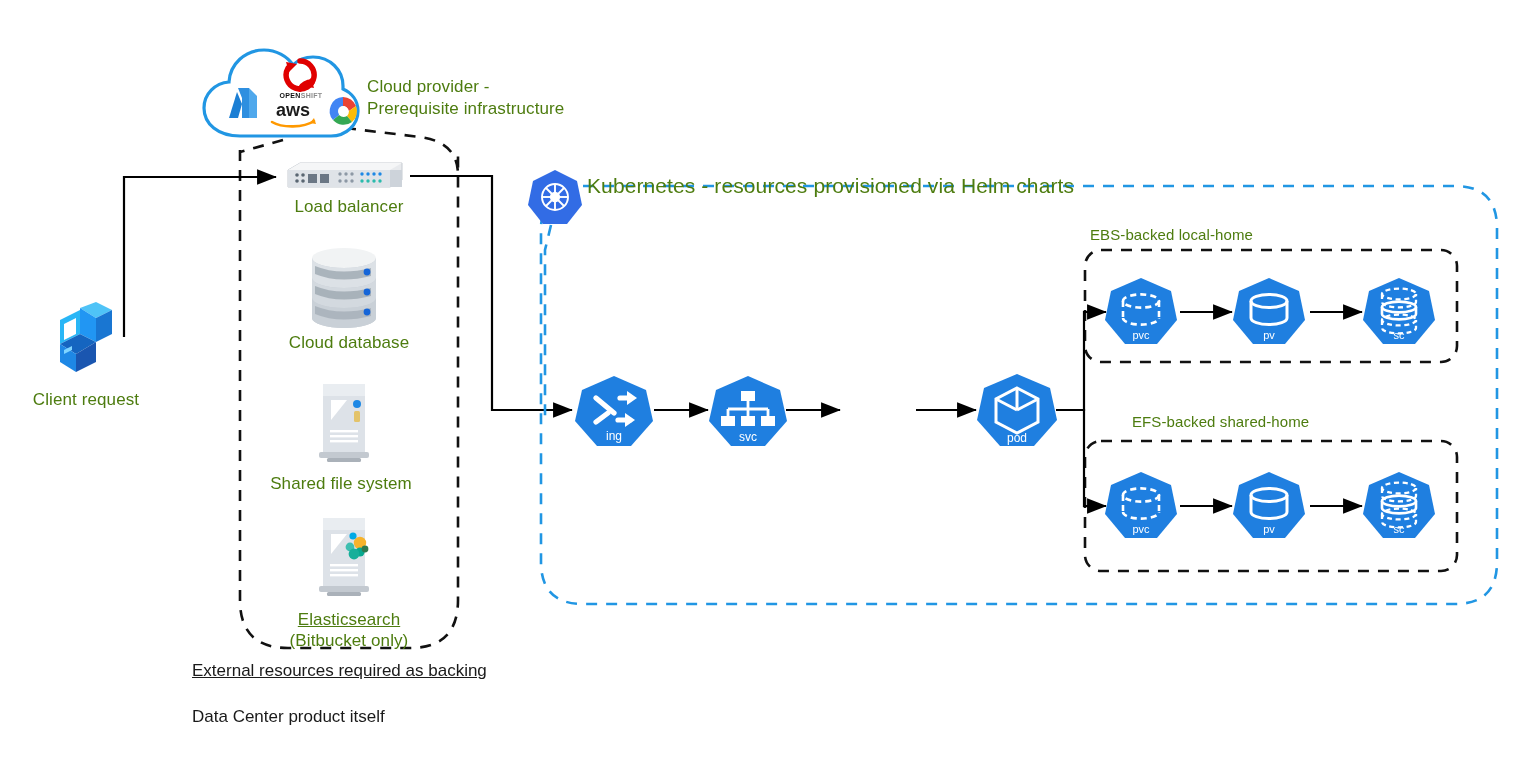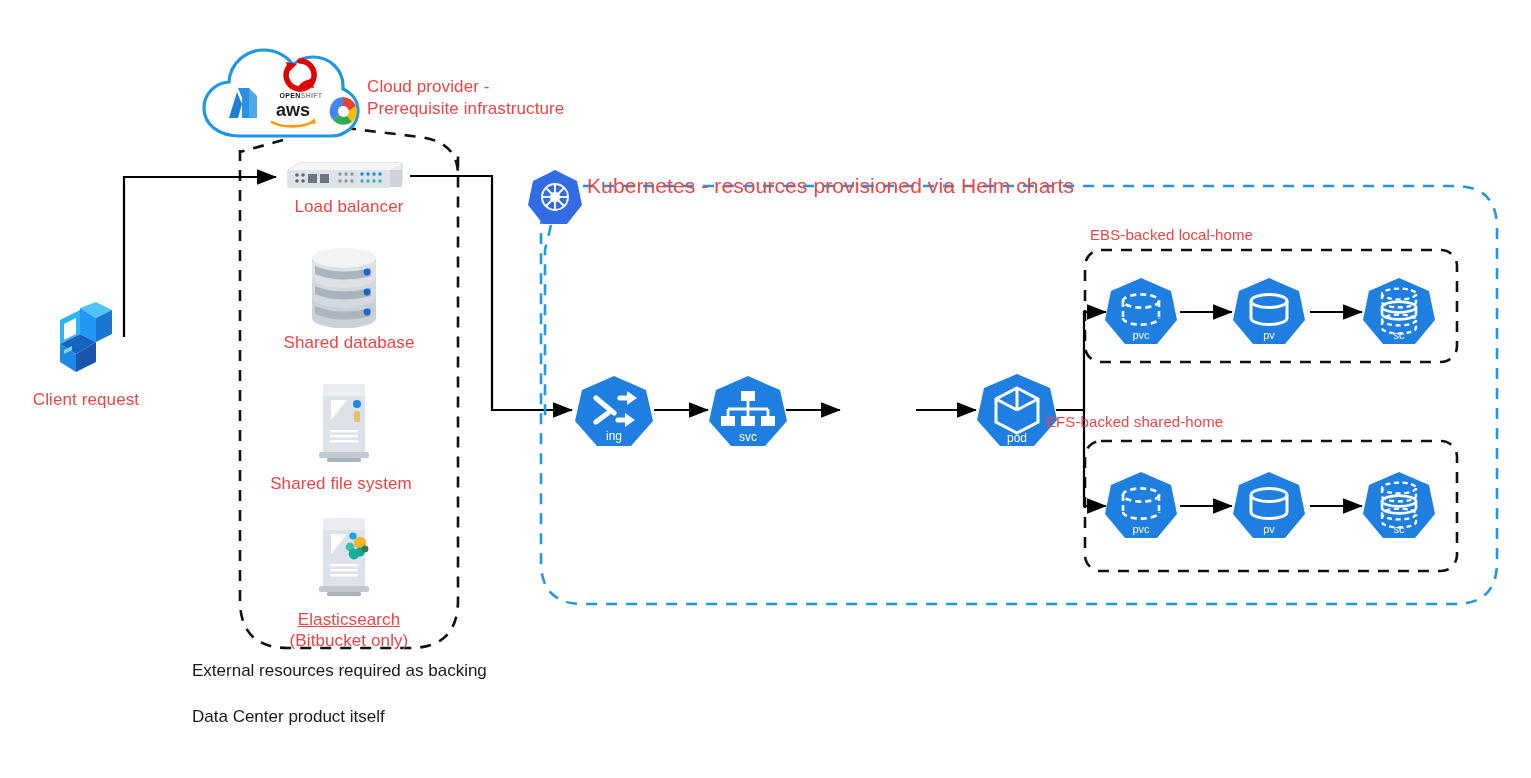--- a/index.html
+++ b/index.html
@@ -14,21 +14,21 @@
   #canvas {
     position: relative;
     width: 1531px;
     height: 778px;
     background: #ffffff;
     overflow: hidden;
   }
   .abs { position: absolute; }
   .lbl {
     font-size: 17px;
-    color: #ef4444;
+    color: #4d7c0f;
     white-space: pre;
     line-height: 1.32;
     letter-spacing: 0.1px;
   }
   .lbl-c { text-align: center; }
   .svg-layer {
     position: absolute;
     left: 0; top: 0;
     width: 1531px;
     height: 778px;
@@ -185,21 +185,21 @@
       <path d="M7,32 L7,52 A32,10 0 0 0 71,52 L71,32 A32,10 0 0 1 7,32 Z" fill="#d3d9df"></path>
       <path d="M7,52 L7,72 A32,10 0 0 0 71,72 L71,52 A32,10 0 0 1 7,52 Z" fill="#c9d0d7"></path>
       <path d="M10,20 Q34,30 66,22 L66,30 Q34,38 10,28 Z" fill="#9aa4ae" opacity="0.75"></path>
       <path d="M10,40 Q34,50 66,42 L66,50 Q34,58 10,48 Z" fill="#9aa4ae" opacity="0.75"></path>
       <path d="M10,60 Q34,70 66,62 L66,70 Q34,78 10,68 Z" fill="#9aa4ae" opacity="0.6"></path>
       <circle cx="62" cy="26" r="3.4" fill="#1565D8"></circle>
       <circle cx="62" cy="46" r="3.4" fill="#1565D8"></circle>
       <circle cx="62" cy="66" r="3.4" fill="#1565D8"></circle>
     </svg>
   </div>
-  <div class="abs lbl lbl-c" style="left:254px; top:332px; width:190px;">Shared database</div>
+  <div class="abs lbl lbl-c" style="left:254px; top:332px; width:190px;">Cloud database</div>
 
   <div class="icon-box" style="left:313px; top:382px; width:62px; height:82px;">
     <svg viewBox="0 0 62 82" width="62" height="82">
       <rect x="10" y="2" width="42" height="68" fill="#dde2e8"></rect>
       <rect x="10" y="2" width="42" height="12" fill="#e9edf1"></rect>
       <path d="M18,18 L34,18 L18,38 Z" fill="#ffffff"></path>
       <circle cx="44" cy="22" r="4" fill="#1E88E5"></circle>
       <rect x="41" y="29" width="6" height="11" rx="1.5" fill="#e3c36a"></rect>
       <rect x="17" y="48" width="28" height="2.4" fill="#ffffff"></rect>
       <rect x="17" y="53" width="28" height="2.4" fill="#ffffff"></rect>
@@ -224,21 +224,21 @@
       <rect x="17" y="48" width="28" height="2.4" fill="#ffffff"></rect>
       <rect x="17" y="53" width="28" height="2.4" fill="#ffffff"></rect>
       <rect x="17" y="58" width="28" height="2.4" fill="#ffffff"></rect>
       <rect x="6" y="70" width="50" height="6" rx="2" fill="#c3c9d0"></rect>
       <rect x="14" y="76" width="34" height="4" rx="1.5" fill="#aab1b9"></rect>
     </svg>
   </div>
   <div class="abs lbl lbl-c" style="left:254px; top:609px; width:190px;text-decoration:underline;">Elasticsearch</div>
   <div class="abs lbl lbl-c" style="left:254px; top:630px; width:190px;">(Bitbucket only)</div>
 
-  <div class="abs caption" style="left:192px; top:659px;">External resources required as backing</div>
+  <div class="abs caption" style="left:192px; top:659px;text-decoration:underline;">External resources required as backing</div>
   <div class="abs caption" style="left:192px; top:705px;">Data Center product itself</div>
 
   <div class="icon-box" style="left:527px; top:168px; width:56px; height:60px;">
     <svg viewBox="0 0 56 60" width="56" height="60">
       <polygon points="28,2 50,13 55,37 40,56 16,56 1,37 6,13" fill="#326CE5"></polygon>
       <g stroke="#ffffff" stroke-width="1.9" fill="none">
         <circle cx="28" cy="29" r="13"></circle>
         <circle cx="28" cy="29" r="4.2" fill="#ffffff"></circle>
         <line x1="28" y1="16" x2="28" y2="25"></line>
         <line x1="28" y1="33" x2="28" y2="42"></line>
@@ -332,21 +332,21 @@
         <path d="M20,44 L20,52 A17,5.4 0 0 0 54,52 L54,44"></path>
       </g>
       <g fill="none" stroke="#ffffff" stroke-width="2.6">
         <ellipse cx="37" cy="31" rx="17" ry="5.4"></ellipse>
         <path d="M20,31 L20,38 A17,5.4 0 0 0 54,38 L54,31"></path>
       </g>
       <text x="37" y="63" font-family="Liberation Sans, sans-serif" font-size="11" fill="#ffffff" text-anchor="middle">sc</text>
     </svg>
   </div>
 
-  <div class="abs lbl group-title" style="left:1046px; top:412px;">EFS-backed shared-home</div>
+  <div class="abs lbl group-title" style="left:1132px; top:412px;">EFS-backed shared-home</div>
 
   <div class="icon-box" style="left:1104px; top:470px; width:74px; height:70px;">
     <svg viewBox="0 0 74 70" width="74" height="70">
       <polygon points="37,2 67,15 73,44 53,68 21,68 1,44 7,15" fill="#1f7fe0"></polygon>
       <ellipse cx="37" cy="25" rx="18" ry="6.6" fill="none" stroke="#ffffff" stroke-width="2.6" stroke-dasharray="6,4"></ellipse>
       <path d="M19,25 L19,42" fill="none" stroke="#ffffff" stroke-width="2.6" stroke-dasharray="6,4"></path>
       <path d="M55,25 L55,42" fill="none" stroke="#ffffff" stroke-width="2.6" stroke-dasharray="6,4"></path>
       <path d="M19,42 A18,6.6 0 0 0 55,42" fill="none" stroke="#ffffff" stroke-width="2.6" stroke-dasharray="6,4"></path>
       <text x="37" y="63" font-family="Liberation Sans, sans-serif" font-size="11" fill="#ffffff" text-anchor="middle">pvc</text>
     </svg>

